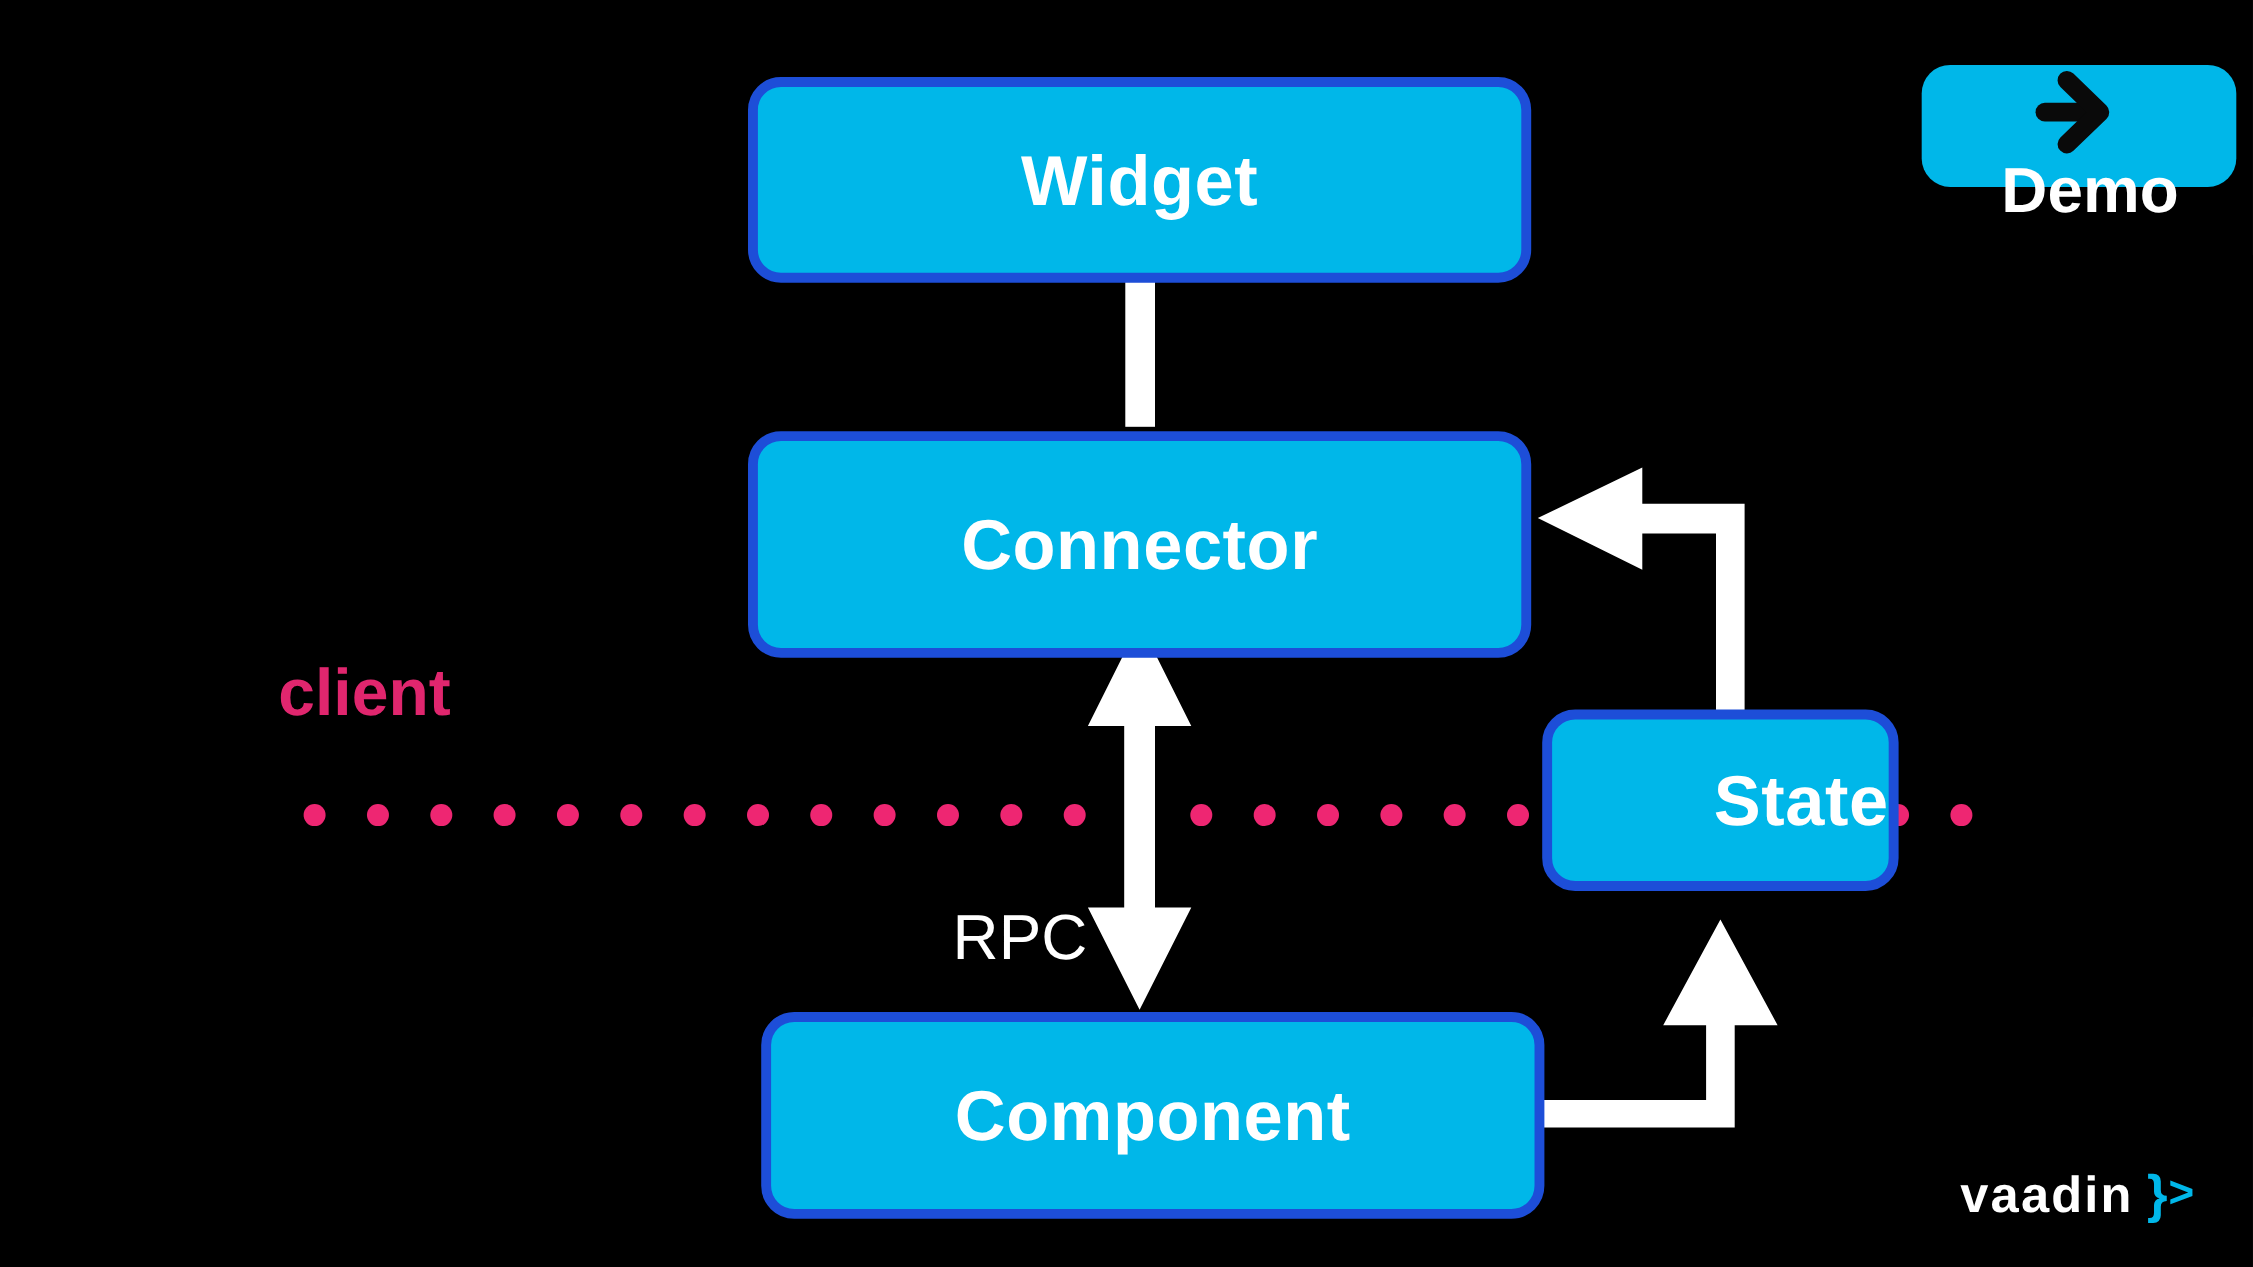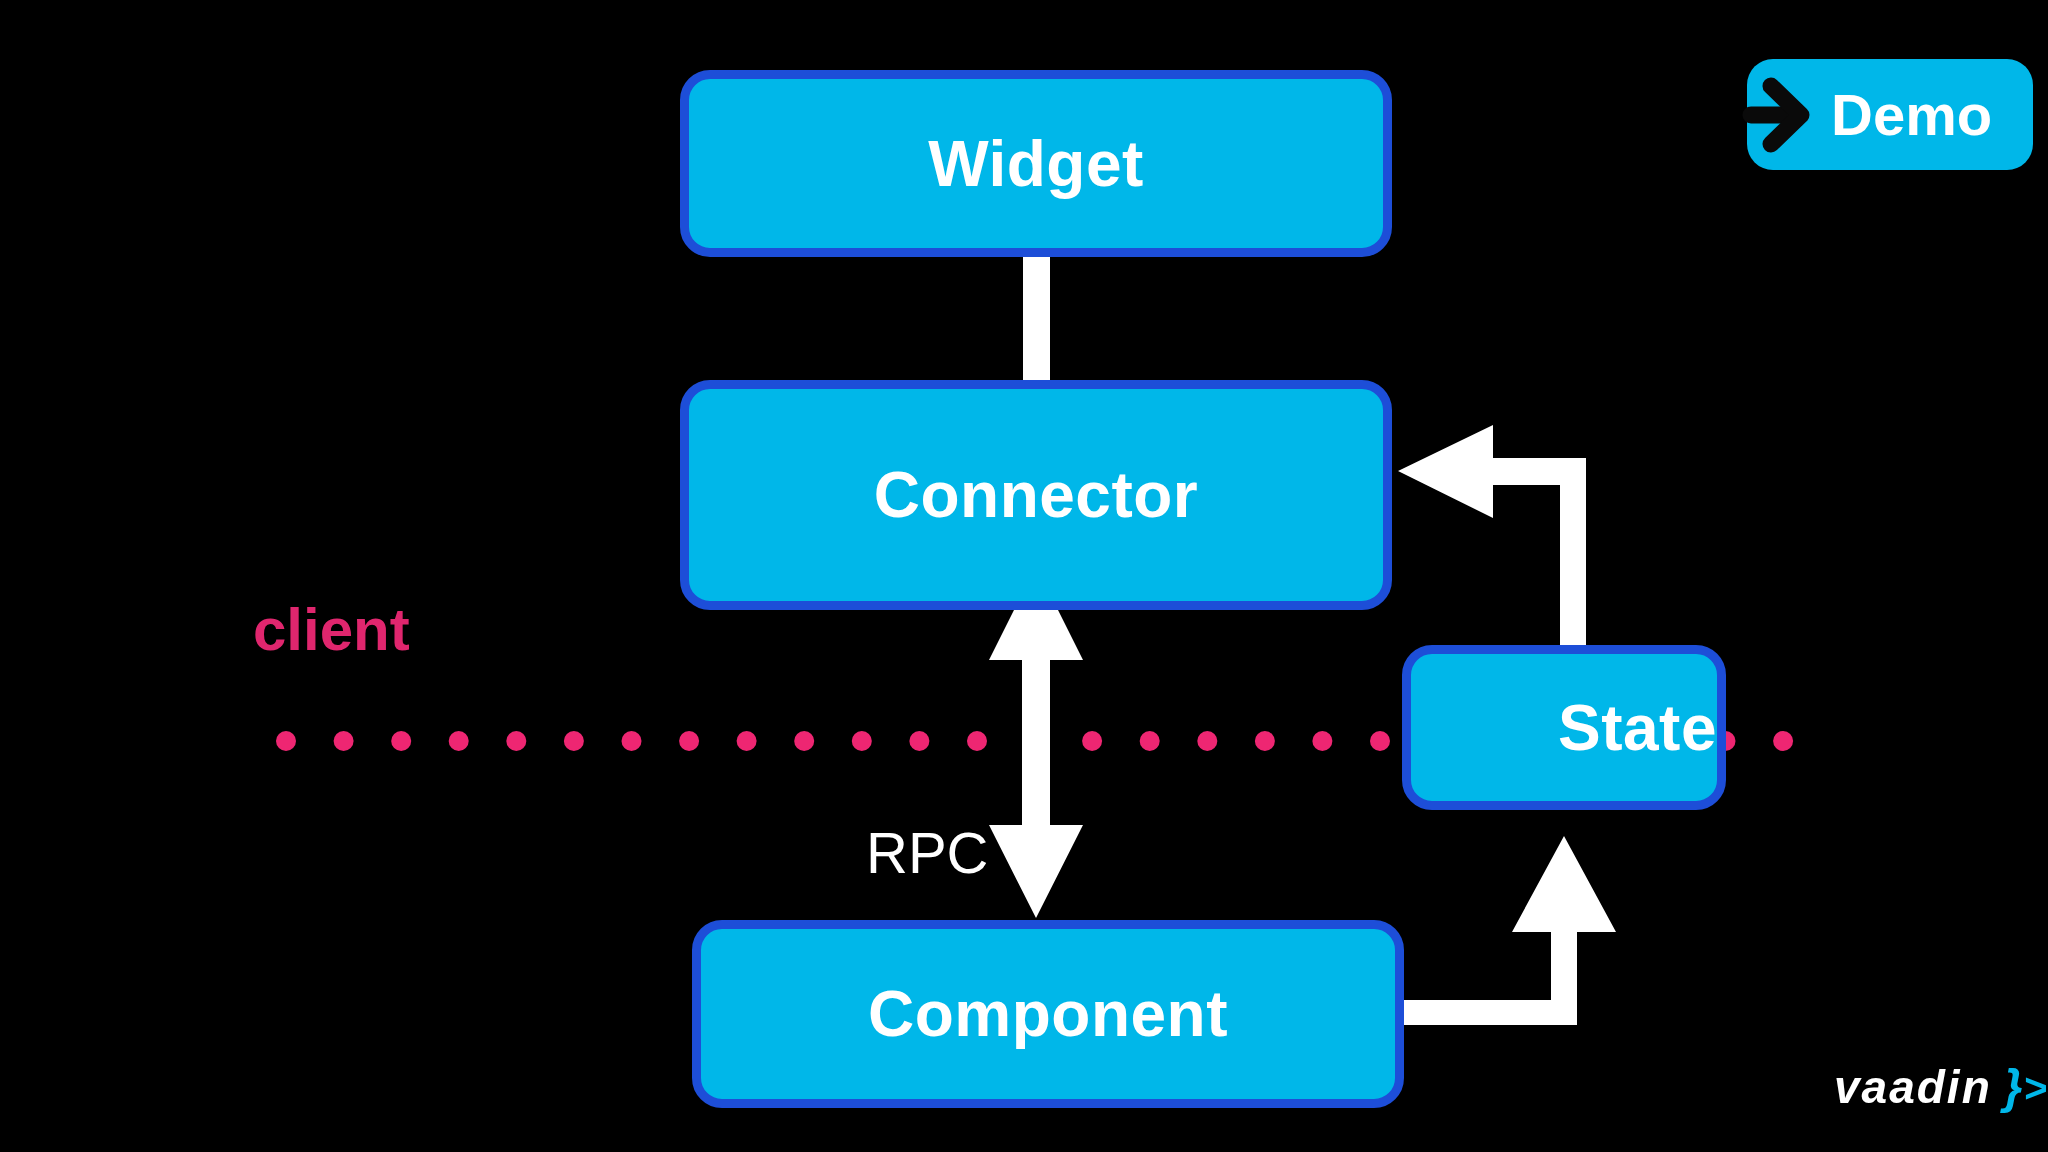--- a/index.html
+++ b/index.html
@@ -30,21 +30,21 @@
     background:var(--cyan);
     border:9px solid #1d4ed8;
     border-radius:30px;
     display:flex;align-items:center;justify-content:center;
     color:var(--box-text);
     font-weight:bold;
     font-size:64px;
     letter-spacing:0.5px;
   }
   .node-widget{left:680px;top:70px;width:712px;height:187px;}
-  .node-connector{left:680px;top:380px;width:712px;height:230px;}
+  .node-connector{left:680px;top:392px;width:712px;height:206px;}
   .node-component{left:680px;top:920px;width:712px;height:188px;margin-left:12px;}
   .node-state{left:1402px;top:645px;width:324px;height:165px;justify-content:flex-end;}
   .zone-label{
     position:absolute;
     color:var(--pink-text);
     font-size:60px;
     font-weight:normal;
     line-height:1;
   }
   .zone-client{left:253px;top:600px;font-weight:bold;}
@@ -54,29 +54,30 @@
     color:#fff;font-size:58px;line-height:1;
   }
   .demo-button{
     position:absolute;left:1747px;top:59px;width:286px;height:111px;
     background:var(--cyan);
     border:none;
     border-radius:26px;
     display:flex;align-items:center;justify-content:flex-start;
     padding-left:6px;
     cursor:pointer;
+    flex-direction:column;
   }
   .demo-arrow-icon{margin-left:-12px;flex:0 0 auto;display:block;}
   .demo-arrow-icon path{stroke:var(--demo-arrow);stroke-width:17;stroke-linecap:round;stroke-linejoin:round;fill:none;}
   .demo-label{
     color:#fff;font-size:58px;font-weight:bold;margin-left:14px;line-height:1;
   }
   .vaadin-logo{
-    position:absolute;left:1834px;top:1063px;
-    display:flex;align-items:center;font-style:italic;
+    position:absolute;left:1782px;top:1063px;
+    display:flex;align-items:flex-start;
   }
   .vaadin-wordmark{
     color:#fff;font-size:46px;font-weight:bold;letter-spacing:2px;line-height:1;
   }
   .vaadin-brace{
     color:var(--cyan);font-size:48px;font-weight:bold;margin-left:12px;line-height:1;
   }
   .vaadin-chevron{
     color:var(--cyan);font-size:40px;font-weight:bold;margin-left:1px;line-height:1;transform:translateY(1px);display:inline-block;
   }

